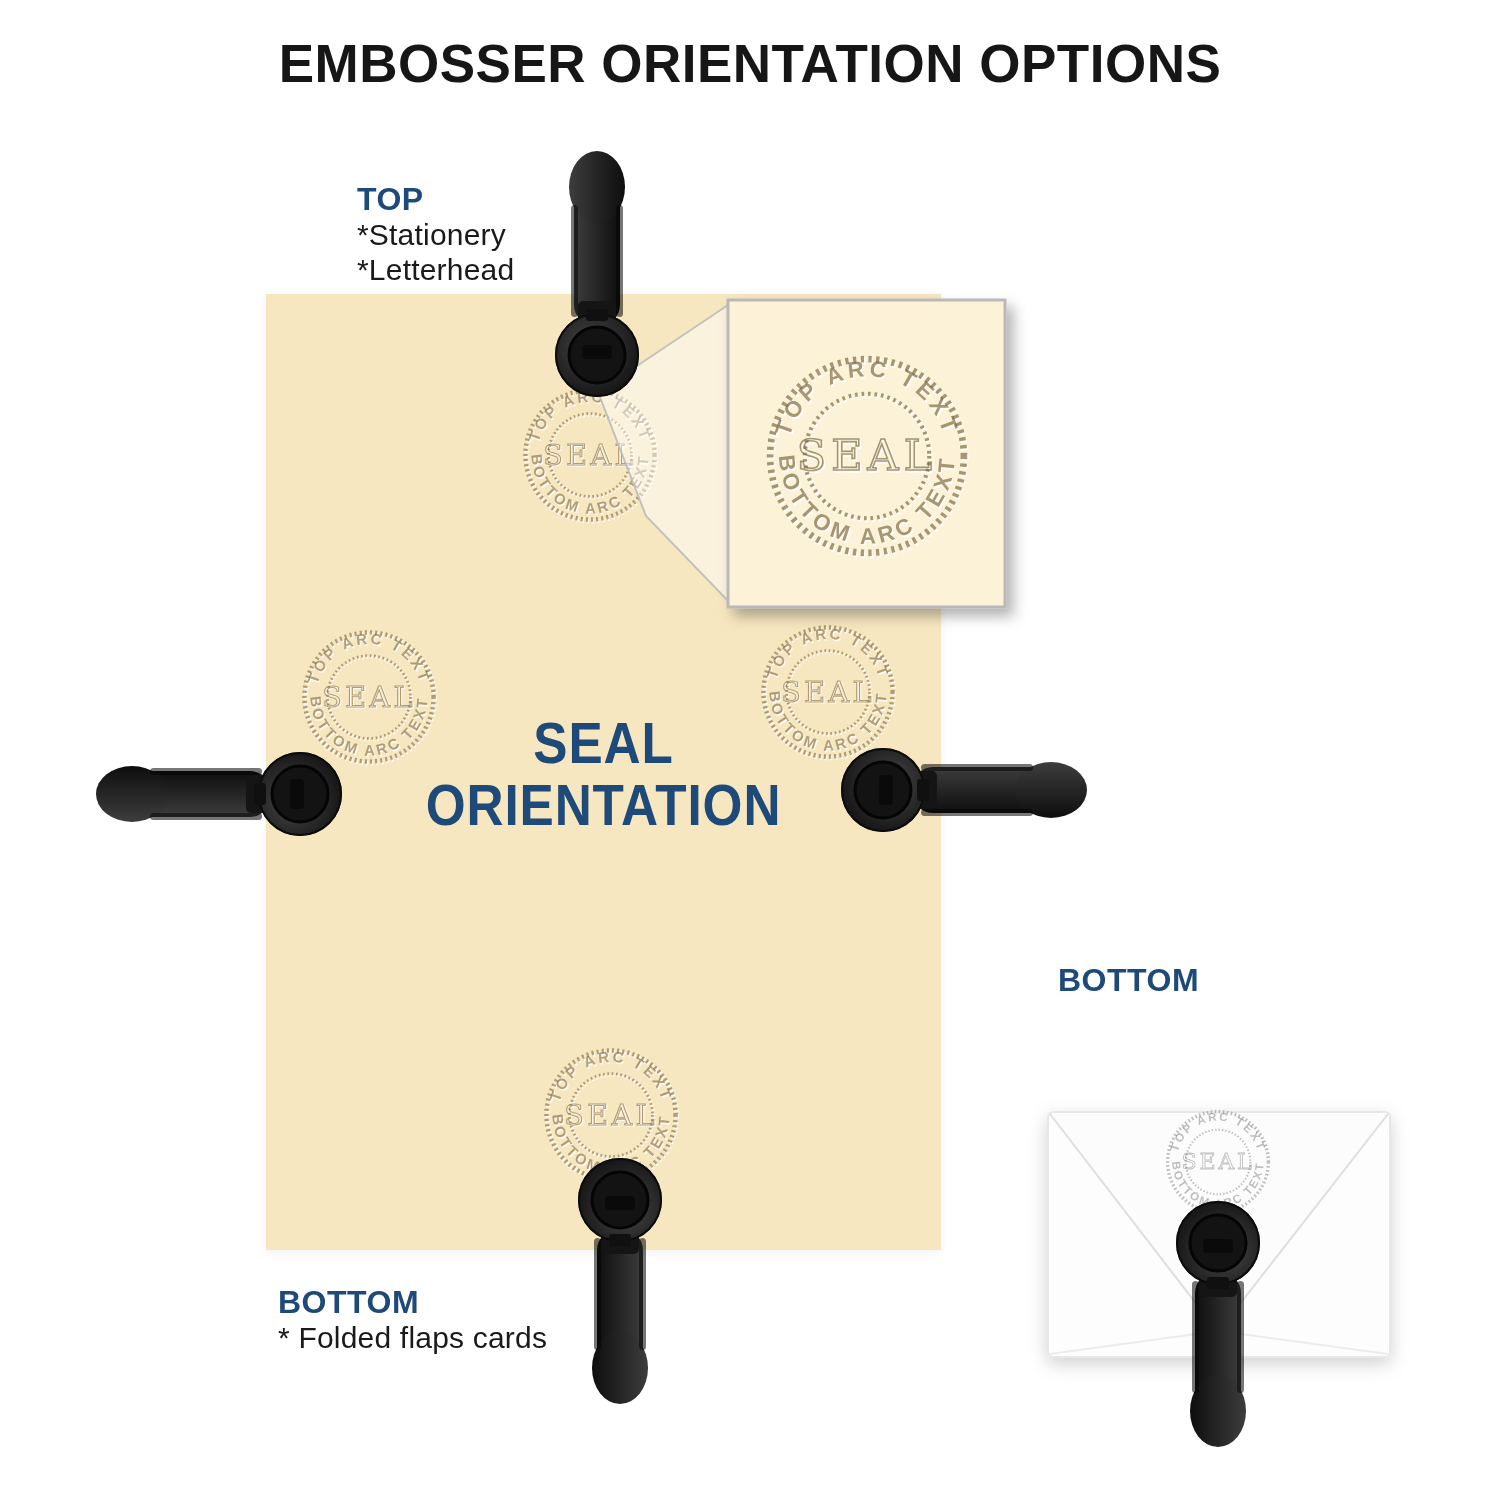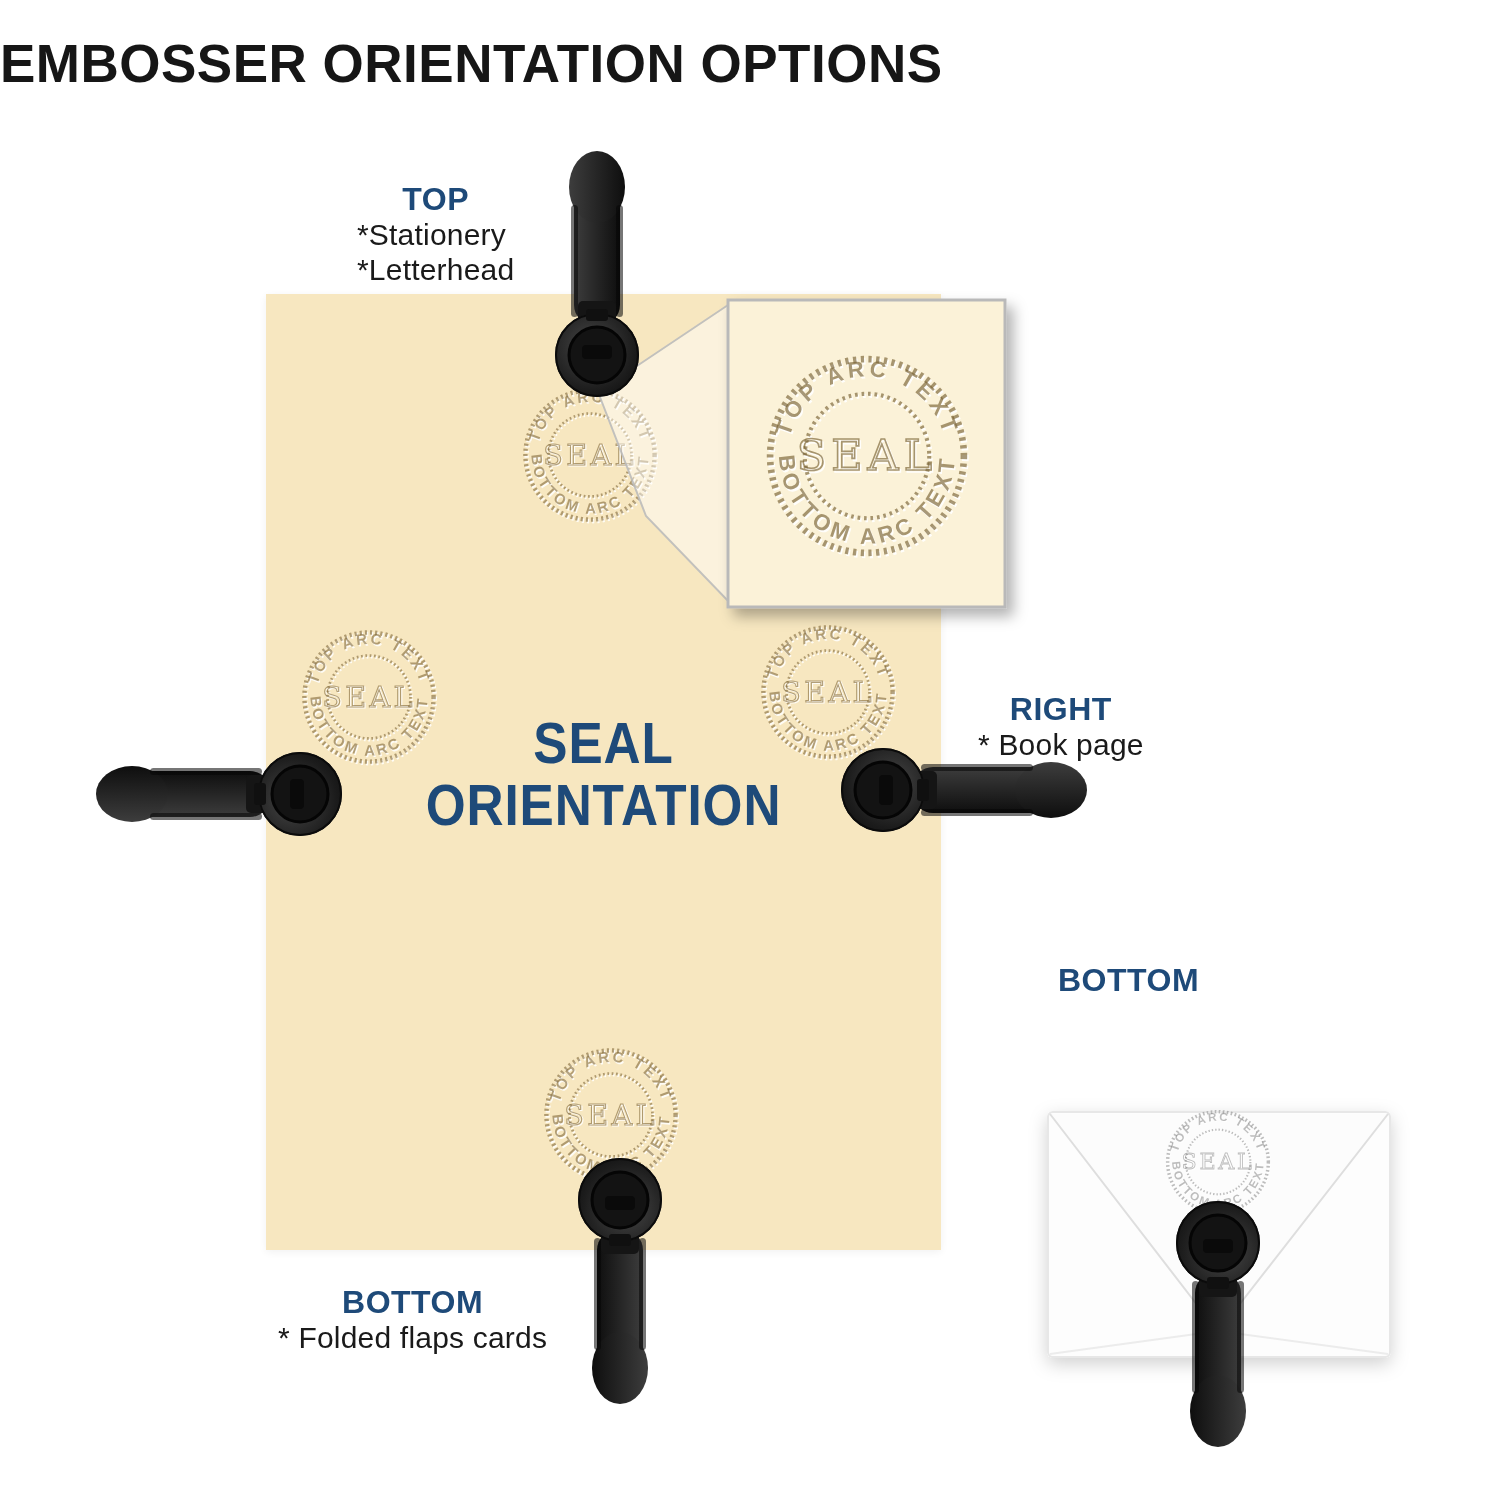--- a/index.html
+++ b/index.html
@@ -1,35 +1,35 @@
 <!DOCTYPE html>
 <html><head>
 <meta charset="utf-8">
 <style>
   html,body{margin:0;padding:0;background:#ffffff;}
   #canvas{
     position:relative;width:1500px;height:1500px;background:#ffffff;
     font-family:"Liberation Sans",sans-serif;overflow:hidden;
   }
   .title{
-    position:absolute;left:0;top:33px;width:100%;
+    position:absolute;left:0;top:33px;width:100%;text-align:center;
     font-size:53px;font-weight:700;letter-spacing:0.5px;color:#161616;white-space:nowrap;
   }
   .paper{
     position:absolute;left:266px;top:294px;width:675px;height:956px;
     background:#f7e7c0;box-shadow:0 2px 8px rgba(0,0,0,0.06);
   }
   .watermark{
     position:absolute;left:266px;top:712px;width:675px;text-align:center;
     font-weight:700;font-size:57px;line-height:62px;letter-spacing:1px;
     color:#1e4a79;transform:scaleX(0.9);
   }
   .callout{position:absolute;white-space:nowrap;}
   .callout .heading{
-    font-size:32px;font-weight:700;color:#1e4a79;letter-spacing:0.5px;line-height:36px;text-align:center;
+    font-size:32px;font-weight:700;color:#1e4a79;letter-spacing:0.5px;line-height:36px;
   }
   .callout .note{
     font-size:30px;font-weight:400;color:#1a1a1a;line-height:35px;letter-spacing:0.2px;
   }
   .callout.bd .note{line-height:33px;}
   .stage{position:absolute;left:0;top:0;pointer-events:none;}
 </style>
 </head>
 <body>
 
@@ -37,24 +37,20 @@
 
   <div class="title">EMBOSSER ORIENTATION OPTIONS</div>
 
   <div class="callout" style="left:357px;top:181px">
     <div class="heading">TOP</div>
     <div class="note">*Stationery</div>
     <div class="note">*Letterhead</div>
   </div>
 
 
-  <div class="callout" style="left:978px;top:691px">
-    <div class="heading">RIGHT</div>
-    <div class="note">* Book page</div>
-  </div>
 
   <div class="callout" style="left:278px;top:1284px">
     <div class="heading">BOTTOM</div>
     <div class="note">* Folded flaps cards</div>
   </div>
 
   <div class="callout bd" style="left:1058px;top:962px">
     <div class="heading">BOTTOM</div>
   </div>
 

